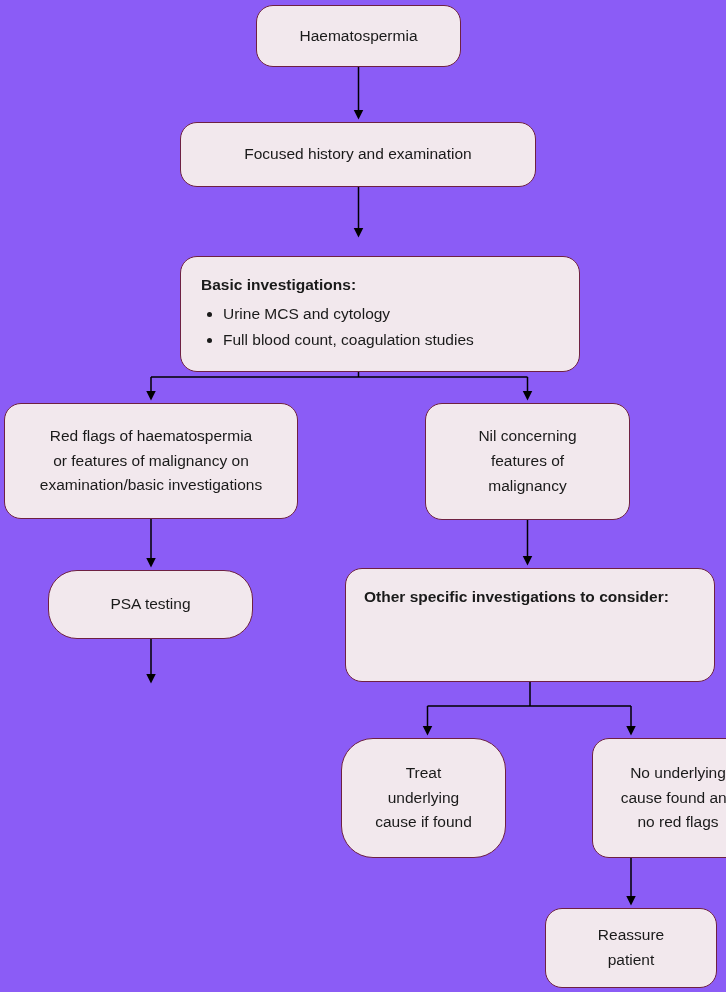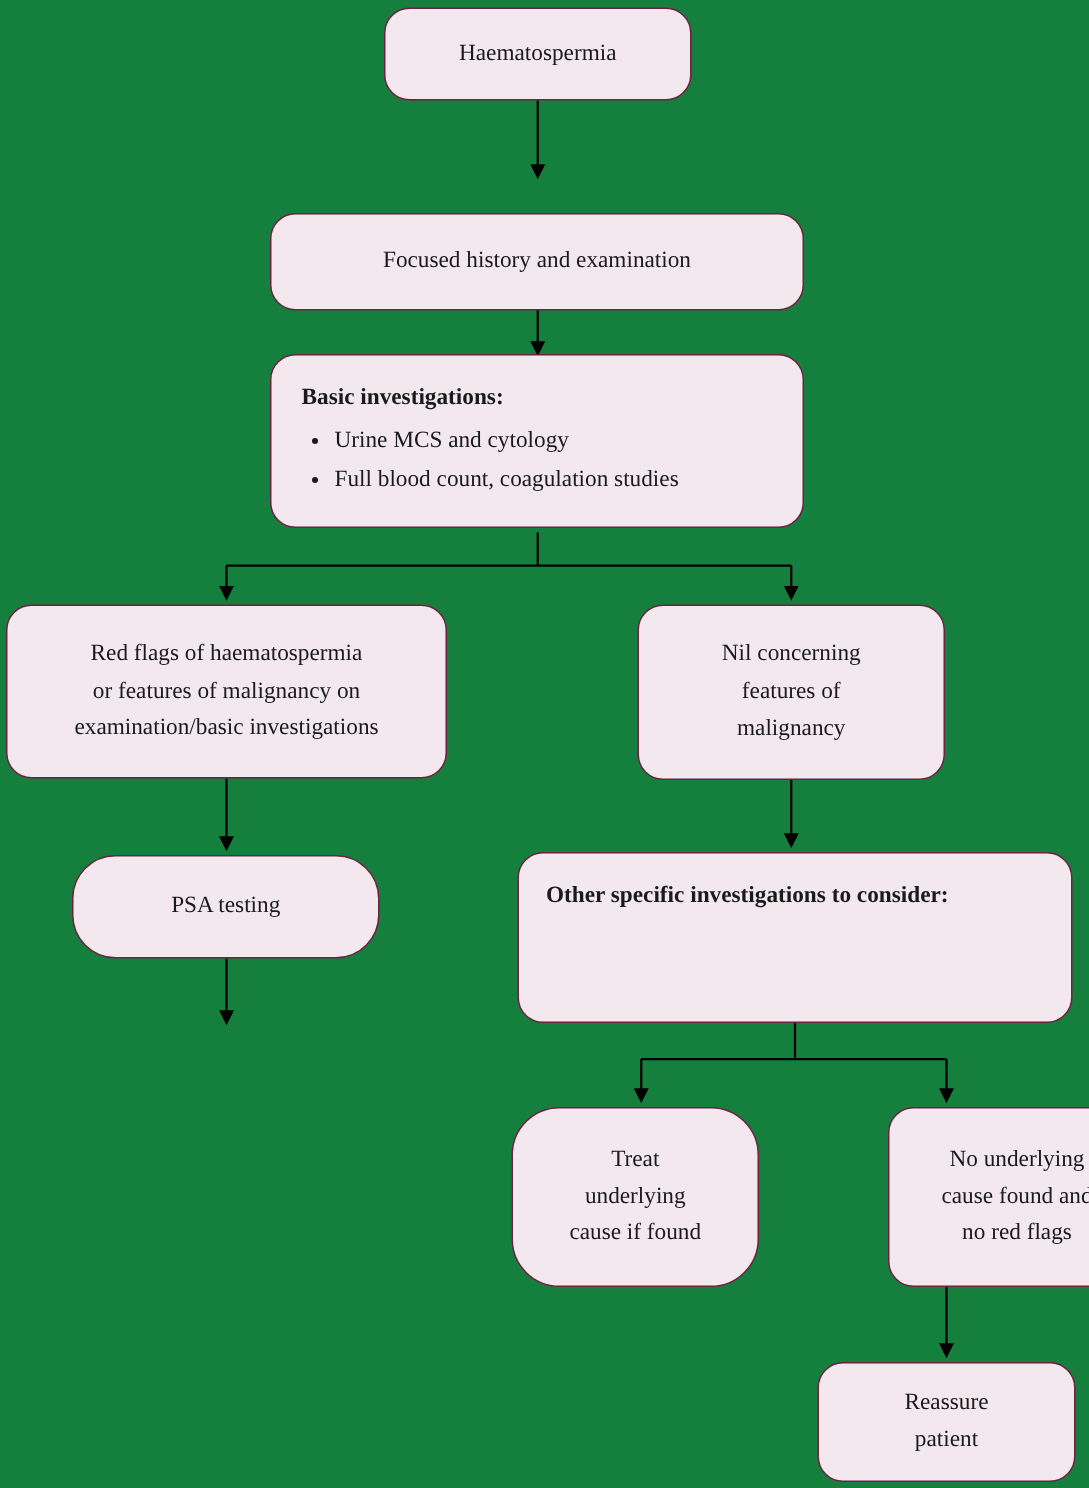--- a/index.html
+++ b/index.html
@@ -1,22 +1,22 @@
 <!DOCTYPE html>
 <html style="--box-fill: #f2e8ed; --box-border: #6e2142; --arrow: #000000;"><head>
 <meta charset="utf-8">
 <style>
   * { box-sizing: border-box; }
   html, body { margin: 0; padding: 0; background: #ffffff; }
   .canvas {
     position: relative;
     width: 726px;
     height: 992px;
-    background: #15803d;
-    font-family: Liberation Serif, serif;
+    background: #8b5cf6;
+    font-family: Liberation Sans, sans-serif;
     color: #1a1a1a;
     overflow: hidden;
   }
   svg.connectors { position: absolute; left: 0; top: 0; }
   svg.connectors path.line {
     stroke: var(--arrow, #000000);
     stroke-width: 1.5;
     fill: none;
   }
   svg.connectors marker path {
@@ -70,25 +70,25 @@
     <path class="line" d="M530 682 V706 M427.5 706 H631"></path>
     <path class="line" d="M427.5 706 V726" marker-end="url(#arrowhead)"></path>
     <path class="line" d="M631 706 V726" marker-end="url(#arrowhead)"></path>
     <path class="line" d="M631 858 V896" marker-end="url(#arrowhead)"></path>
   </svg>
 
   <div class="node center" style="left:256px; top:5px; width:205px; height:62px;">
     <span class="txt">Haematospermia</span>
   </div>
 
-  <div class="node center" style="left:180px; top:122px; width:356px; height:65px;margin-top:20px;">
+  <div class="node center" style="left:180px; top:122px; width:356px; height:65px;">
     <span class="txt">Focused history and examination</span>
   </div>
 
-  <div class="node listbox" style="left:180px; top:236px; width:356px; height:116px;">
+  <div class="node listbox" style="left:180px; top:256px; width:400px; height:116px;">
     <span class="title-bold">Basic investigations:</span>
     <ul class="bullets">
       <li>Urine MCS and cytology</li>
       <li>Full blood count, coagulation studies</li>
     </ul>
   </div>
 
   <div class="node center" style="left:4px; top:403px; width:294px; height:116px;">
     <span class="txt pre">Red flags of haematospermia
 or features of malignancy on

